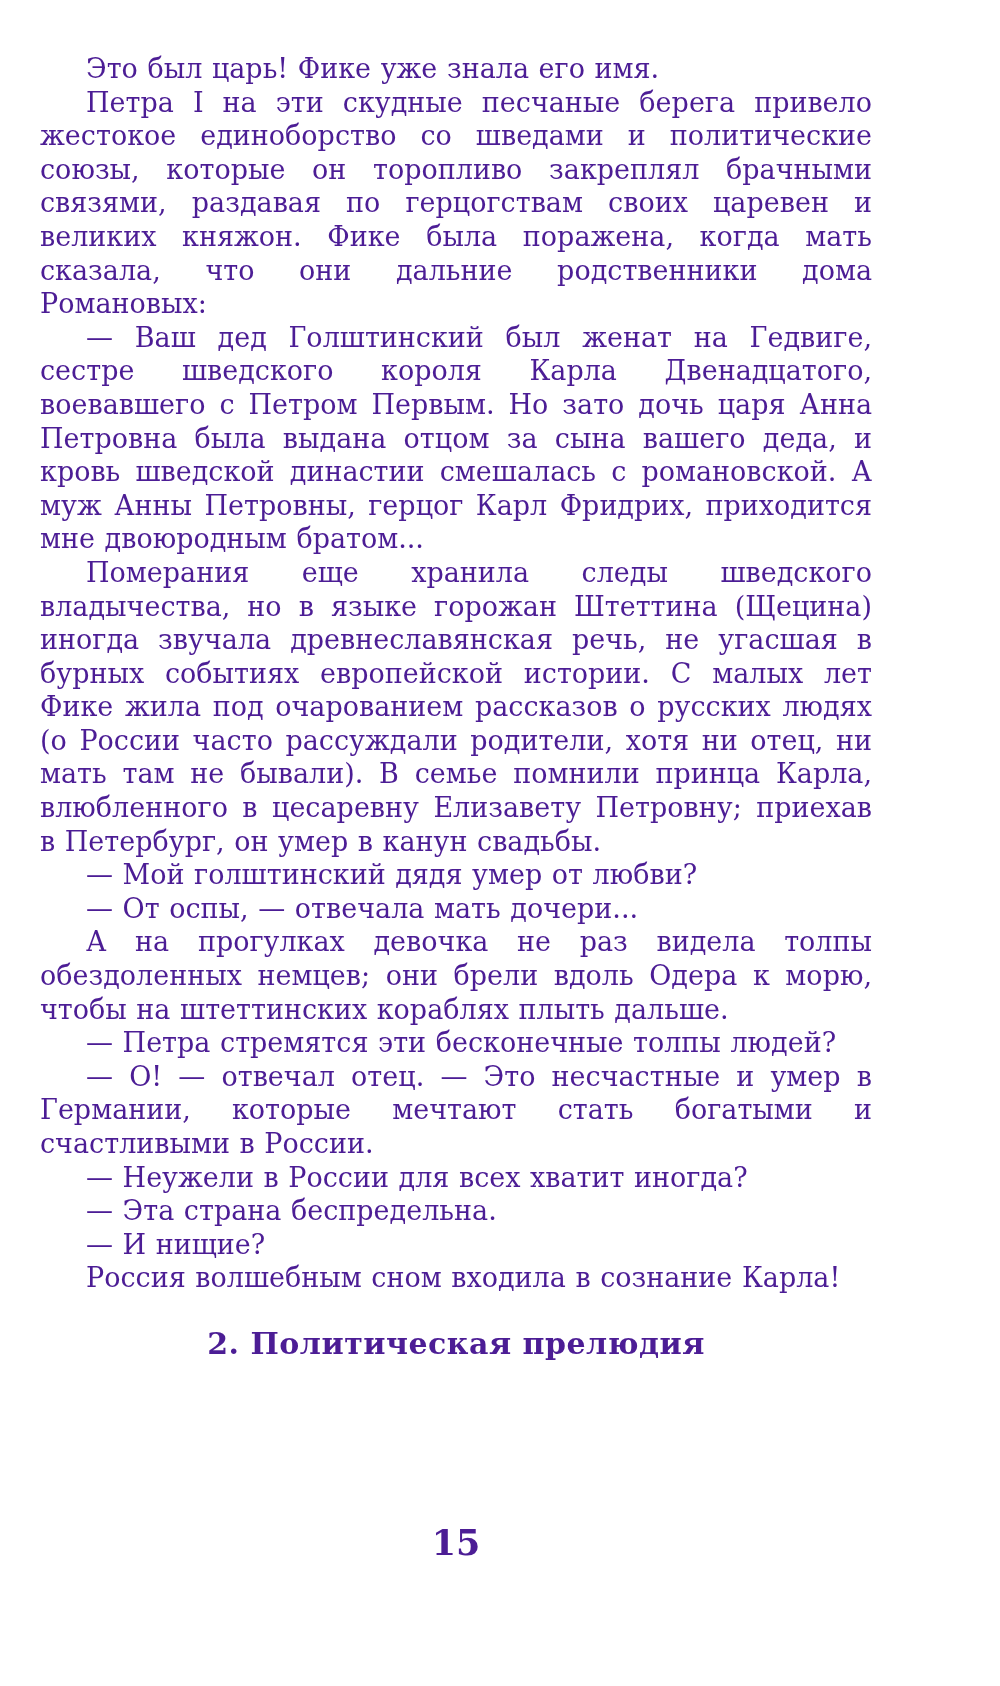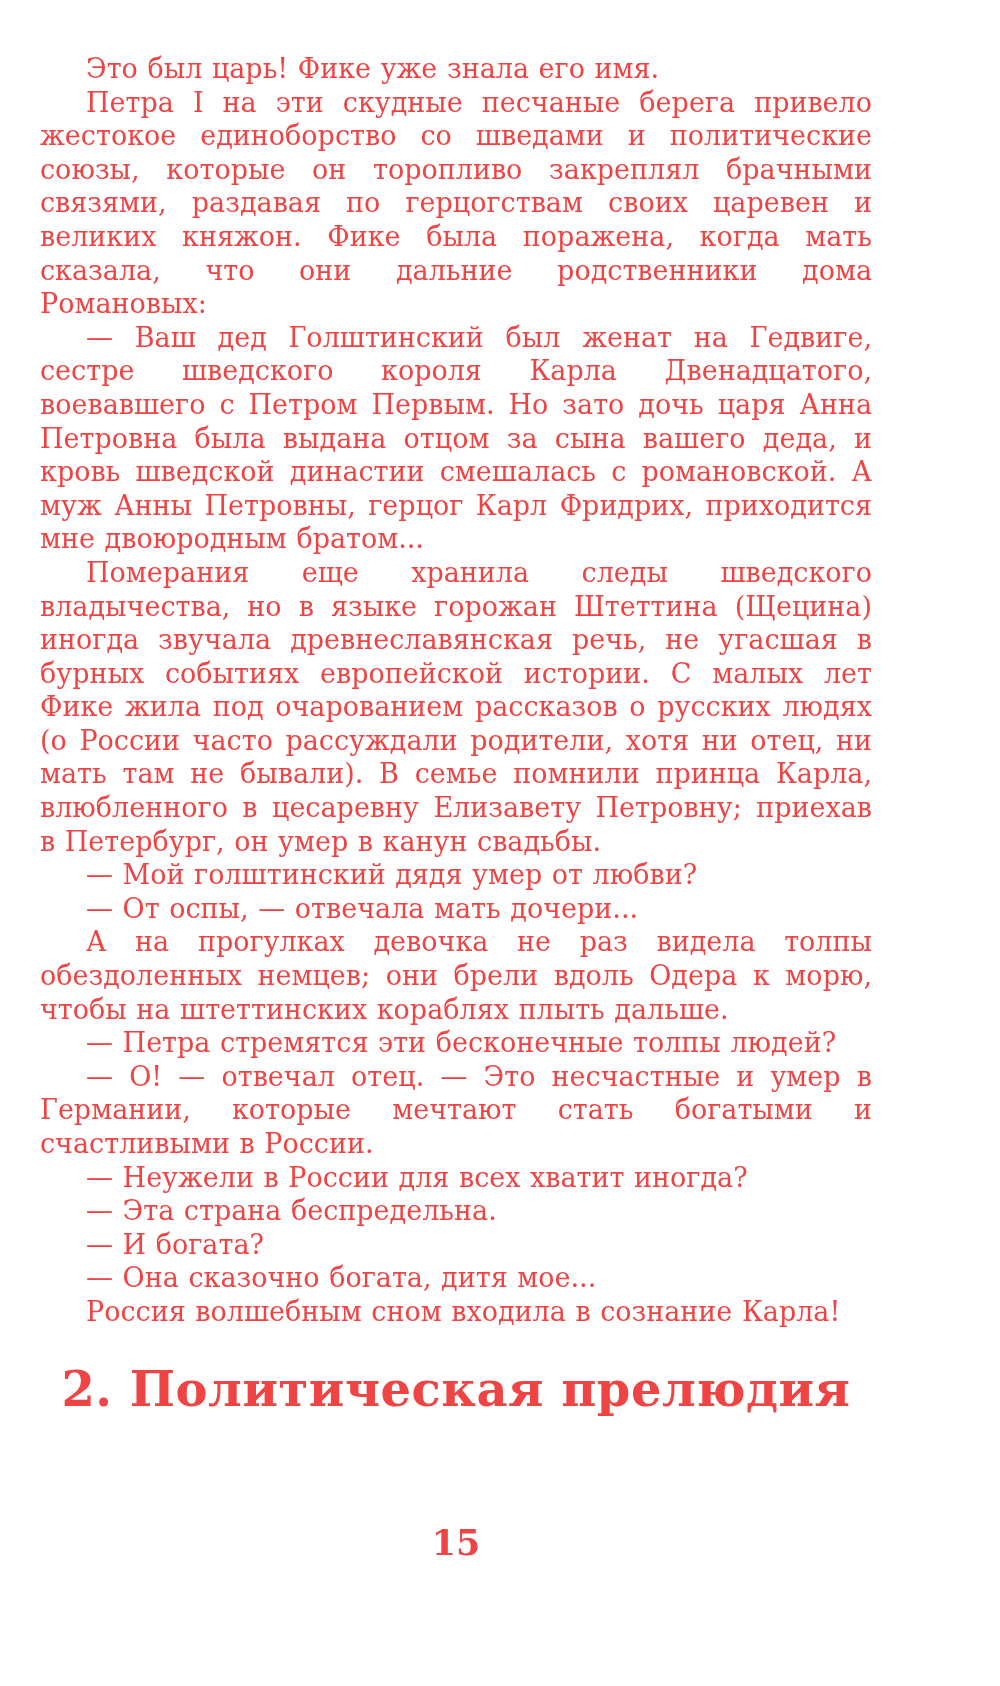--- a/index.html
+++ b/index.html
@@ -6,42 +6,42 @@
     margin: 0;
     padding: 0;
     background: #ffffff;
   }
   .page {
     position: relative;
     width: 1000px;
     height: 1686px;
     box-sizing: border-box;
     background: #ffffff;
-    color: #ef4444;
+    color: #4c1d95;
     font-family: "DejaVu Serif", "Liberation Serif", serif;
     overflow: hidden;
   }
   .text-column {
     position: absolute;
     top: 52px;
     left: 40px;
     width: 832px;
   }
   .text-column p {
     margin: 0;
     font-size: 27px;
     line-height: 33.6px;
     text-align: justify;
     text-indent: 46px;
     font-weight: 500;
     word-spacing: 1px;
   }
   .section-heading {
     margin: 30px 0 24px 0;
-    font-size: 48px;
+    font-size: 30px;
     line-height: 1.25;
     font-weight: bold;
     text-align: center;
     letter-spacing: 0.5px;
   }
   .page-number {
     position: absolute;
     top: 1522px;
     left: 40px;
     width: 832px;
@@ -59,22 +59,21 @@
     <p>Петра I на эти скудные песчаные берега привело жестокое единоборство со шведами и политические союзы, которые он торопливо закреплял брачными связями, раздавая по герцогствам своих царевен и великих княжон. Фике была поражена, когда мать сказала, что они дальние родственники дома Романовых:</p>
     <p>— Ваш дед Голштинский был женат на Гедвиге, сестре шведского короля Карла Двенадцатого, воевавшего с Петром Первым. Но зато дочь царя Анна Петровна была выдана отцом за сына вашего деда, и кровь шведской династии смешалась с романовской. А муж Анны Петровны, герцог Карл Фридрих, приходится мне двоюродным братом...</p>
     <p>Померания еще хранила следы шведского владычества, но в языке горожан Штеттина (Щецина) иногда звучала древнеславянская речь, не угасшая в бурных событиях европейской истории. С малых лет Фике жила под очарованием рассказов о русских людях (о России часто рассуждали родители, хотя ни отец, ни мать там не бывали). В семье помнили принца Карла, влюбленного в цесаревну Елизавету Петровну; приехав в Петербург, он умер в канун свадьбы.</p>
     <p>— Мой голштинский дядя умер от любви?</p>
     <p>— От оспы, — отвечала мать дочери...</p>
     <p>А на прогулках девочка не раз видела толпы обездоленных немцев; они брели вдоль Одера к морю, чтобы на штеттинских кораблях плыть дальше.</p>
     <p>— Петра стремятся эти бесконечные толпы людей?</p>
     <p>— О! — отвечал отец. — Это несчастные и умер в Германии, которые мечтают стать богатыми и счастливыми в России.</p>
     <p>— Неужели в России для всех хватит иногда?</p>
     <p>— Эта страна беспредельна.</p>
-    <p>— И богата?</p>
-    <p>— Она сказочно богата, дитя мое...</p>
+    <p>— И нищие?</p>
     <p>Россия волшебным сном входила в сознание Карла!</p>
 
     <h2 class="section-heading">2. Политическая прелюдия</h2>
 
   </div>
 
   <div class="page-number">15</div>
 </div>
 
 </body></html>

